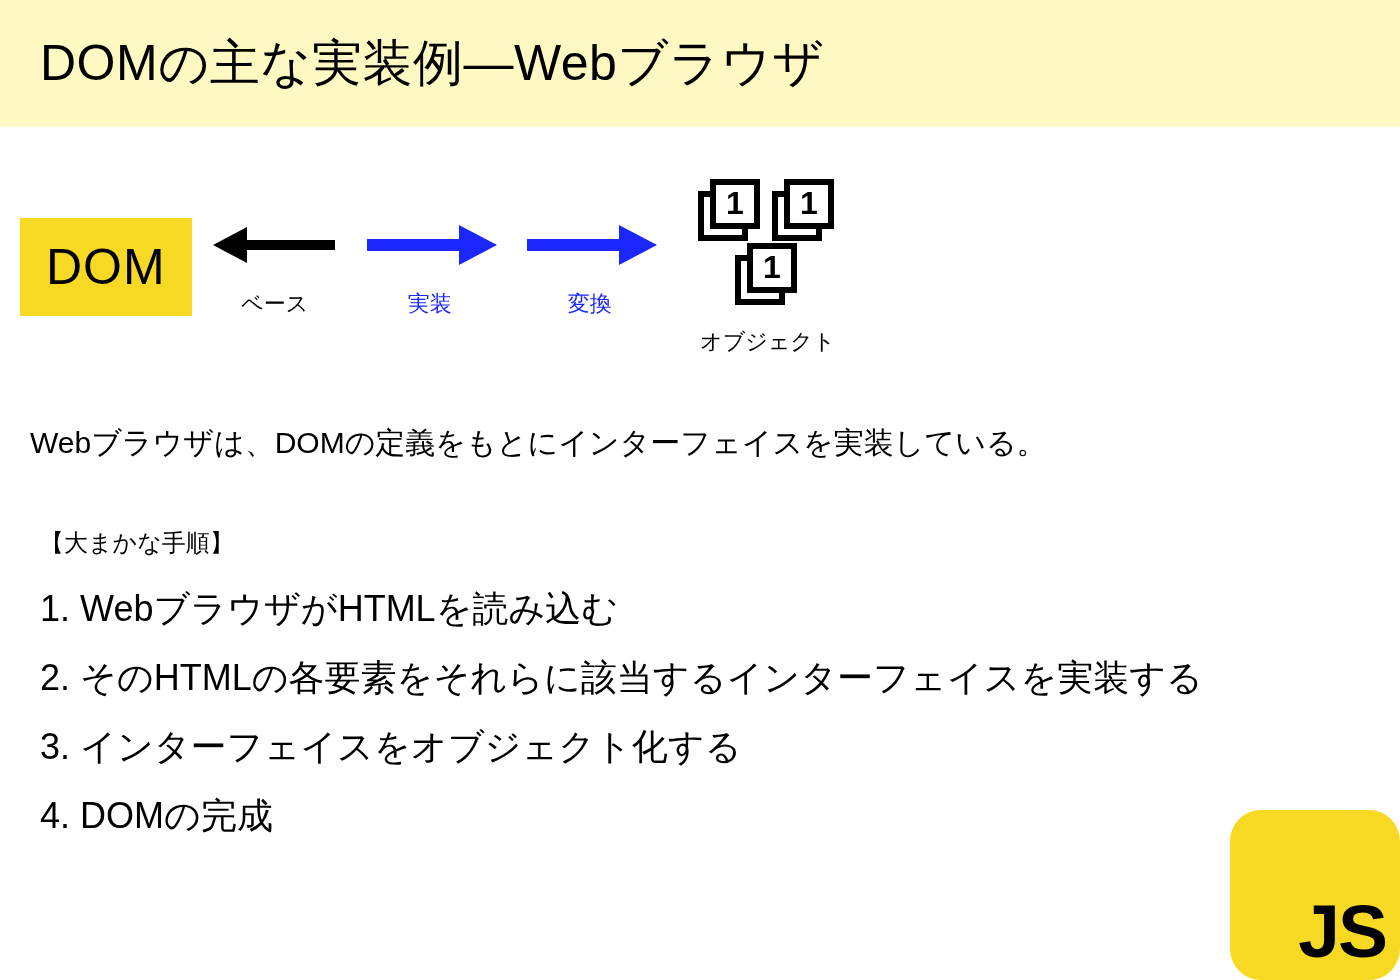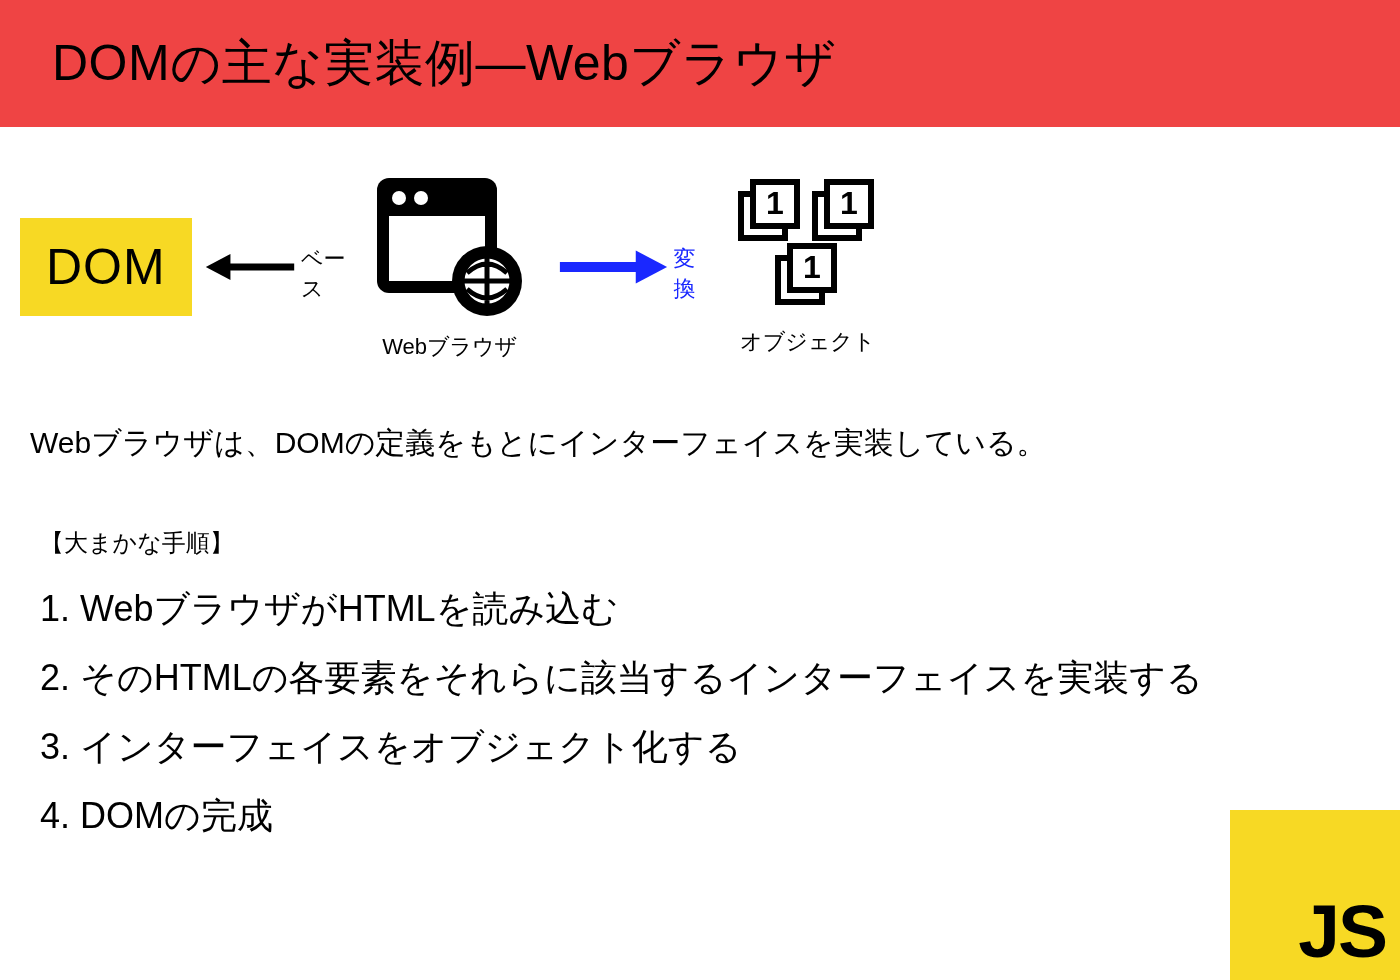--- a/index.html
+++ b/index.html
@@ -6,22 +6,22 @@
   body {
     width: 1400px;
     height: 980px;
     background: #fff;
     font-family: "Hiragino Sans", "Helvetica Neue", Arial, sans-serif;
     color: #000;
     position: relative;
     overflow: hidden;
   }
   .title-bar {
-    background: #ef4444;
-    padding: 30px 52px;
+    background: #fef9c3;
+    padding: 30px 40px;
   }
   .title-bar h1 {
     font-size: 50px;
     font-weight: 500;
     letter-spacing: 0.5px;
   }
   .diagram-row {
     display: flex;
     align-items: center;
     margin-top: 30px;
@@ -38,21 +38,21 @@
     background: #f7d924;
     font-size: 50px;
     font-weight: 400;
     padding: 20px 26px;
     margin-right: 8px;
     align-self: center;
     letter-spacing: 1px;
   }
   .arrow-col {
     display: flex;
-    flex-direction: row;
+    flex-direction: column;
     align-items: center;
     justify-content: space-between;
   }
   .arrow-col svg { display: block; }
   .arrow-label {
     font-size: 22px;
     margin-top: 14px;
     font-weight: 500;
   }
   .node-label {
@@ -91,20 +91,21 @@
     height: 170px;
     background: #f7d924;
     display: flex;
     align-items: flex-end;
     justify-content: flex-end;
     padding: 0 14px 6px 0;
     font-size: 75px;
     font-weight: 800;
     letter-spacing: -2px;
     font-family: "Helvetica Neue", Arial, sans-serif;
+    border-radius: 31px;
   }
 </style>
 </head>
 <body>
 
 <header class="title-bar">
   <h1>DOMの主な実装例—Webブラウザ</h1>
 </header>
 
 <div class="diagram-row">
@@ -112,36 +113,28 @@
   <div class="dom-box">DOM</div>
 
   <div class="arrow-col" style="width:150px;">
     <svg width="140" height="60" viewBox="0 0 140 60">
       <line x1="30" y1="30" x2="130" y2="30" stroke="#000" stroke-width="10"></line>
       <polygon points="8,30 42,12 42,48" fill="#000"></polygon>
     </svg>
     <div class="arrow-label">ベース</div>
   </div>
 
-  <div class="node" style="width:200px;">
-    <svg width="155" height="145" viewBox="0 0 155 145">
 
-      <rect x="5" y="5" width="120" height="115" rx="12" fill="#000"></rect>
-      <rect x="17" y="43" width="96" height="65" fill="#fff"></rect>
-      <circle cx="27" cy="25" r="7" fill="#fff"></circle>
-      <circle cx="49" cy="25" r="7" fill="#fff"></circle>
-
-      <circle cx="115" cy="108" r="35" fill="#000"></circle>
-      <circle cx="115" cy="108" r="25" fill="#fff"></circle>
-      <path d="M95 100 q20 -18 40 0 M95 116 q20 18 40 0 M115 83 v50 M92 108 h46" stroke="#000" stroke-width="5" fill="none"></path>
-      <circle cx="115" cy="108" r="25" fill="none" stroke="#000" stroke-width="5"></circle>
+  <div class="arrow-col" style="width:160px;">
+    <svg width="150" height="60" viewBox="0 0 150 60">
+      <line x1="12" y1="30" x2="112" y2="30" stroke="#1a28ff" stroke-width="12"></line>
+      <polygon points="142,30 104,10 104,50" fill="#1a28ff"></polygon>
     </svg>
-    <div class="node-label">Webブラウザ</div>
+    <div class="arrow-label" style="color:#1a28ff;">実装</div>
   </div>
-
 
 
   <div class="arrow-col" style="width:160px;">
     <svg width="150" height="60" viewBox="0 0 150 60">
       <line x1="12" y1="30" x2="112" y2="30" stroke="#1a28ff" stroke-width="12"></line>
       <polygon points="142,30 104,10 104,50" fill="#1a28ff"></polygon>
     </svg>
     <div class="arrow-label" style="color:#1a28ff;">変換</div>
   </div>
 

